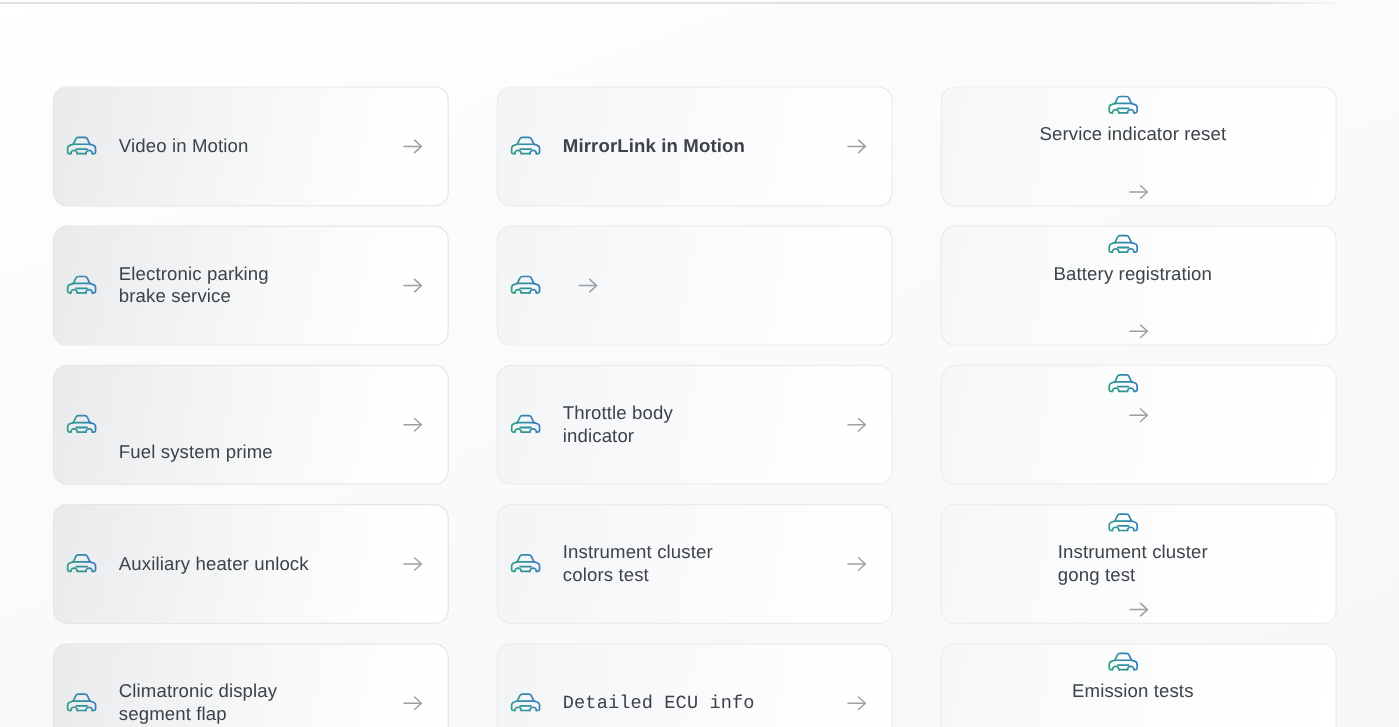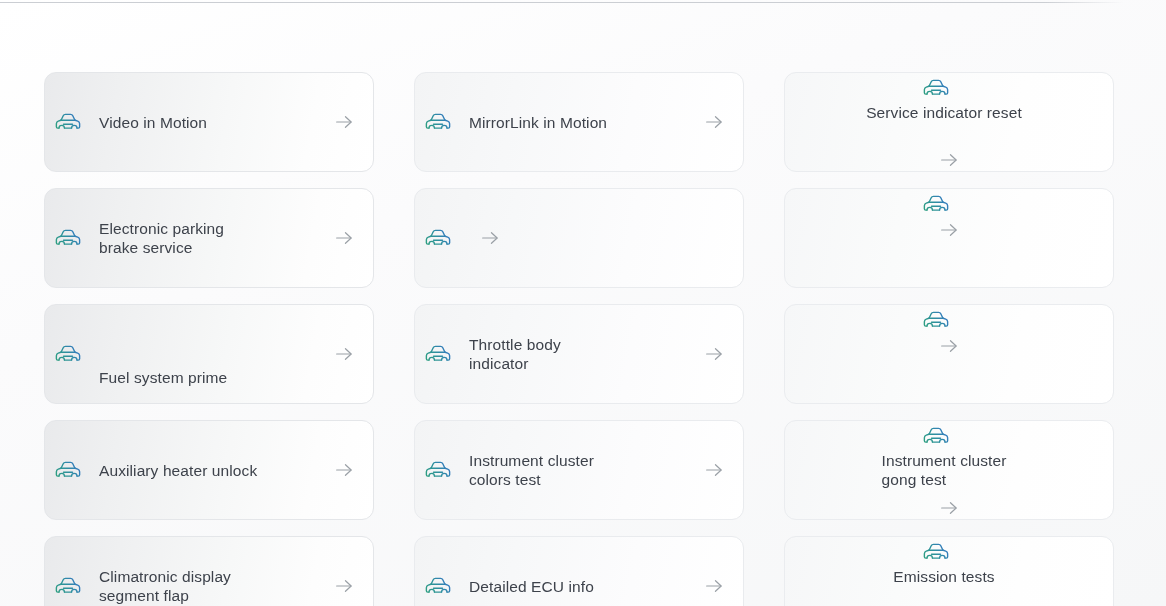--- a/index.html
+++ b/index.html
@@ -162,21 +162,21 @@
 
       <path d="M8.4 14.1 L23.6 14.1" stroke="url(#g1)" stroke-width="1.5" stroke-linecap="round"></path>
 
       <path d="M6.4 22.5 C6.4 20.9 7.7 19.6 9.3 19.6 C10.9 19.6 12.2 20.9 12.2 22.5" stroke="url(#g1)" stroke-width="1.5" stroke-linecap="round"></path>
 
       <path d="M19.8 22.5 C19.8 20.9 21.1 19.6 22.7 19.6 C24.3 19.6 25.6 20.9 25.6 22.5" stroke="url(#g1)" stroke-width="1.5" stroke-linecap="round"></path>
 
       <path d="M12.2 22.5 L19.8 22.5" stroke="url(#g1)" stroke-width="1.5" stroke-linecap="round"></path>
     </svg>
 
-    <span class="card-label" style="color: rgb(61, 66, 75);">MirrorLink in Motion</span>
+    <span class="card-label" style="color: rgb(61, 66, 75); font-weight: bold;">MirrorLink in Motion</span>
 
     <svg class="card-arrow" viewBox="0 0 24 24" fill="none" xmlns="http://www.w3.org/2000/svg">
       <path d="M4 12 H19.5" stroke="#9aa0a6" stroke-width="1.35" stroke-linecap="round"></path>
       <path d="M13.6 6.3 L19.8 12 L13.6 17.7" stroke="#9aa0a6" stroke-width="1.35" stroke-linecap="round" stroke-linejoin="round" fill="none"></path>
     </svg>
   </div>
       <div class="card col-2">
     <svg class="card-icon" viewBox="0 0 32 32" fill="none" xmlns="http://www.w3.org/2000/svg">
       <defs>
         <linearGradient class="icon-grad" x1="2" y1="26" x2="30" y2="6" gradientUnits="userSpaceOnUse" id="g2">
@@ -294,20 +294,21 @@
 
       <path d="M8.4 14.1 L23.6 14.1" stroke="url(#g5)" stroke-width="1.5" stroke-linecap="round"></path>
 
       <path d="M6.4 22.5 C6.4 20.9 7.7 19.6 9.3 19.6 C10.9 19.6 12.2 20.9 12.2 22.5" stroke="url(#g5)" stroke-width="1.5" stroke-linecap="round"></path>
 
       <path d="M19.8 22.5 C19.8 20.9 21.1 19.6 22.7 19.6 C24.3 19.6 25.6 20.9 25.6 22.5" stroke="url(#g5)" stroke-width="1.5" stroke-linecap="round"></path>
 
       <path d="M12.2 22.5 L19.8 22.5" stroke="url(#g5)" stroke-width="1.5" stroke-linecap="round"></path>
     </svg>
 
+    <span class="card-label" style="color: rgb(61, 66, 75);">Battery registration</span>
 
     <svg class="card-arrow" viewBox="0 0 24 24" fill="none" xmlns="http://www.w3.org/2000/svg">
       <path d="M4 12 H19.5" stroke="#9aa0a6" stroke-width="1.35" stroke-linecap="round"></path>
       <path d="M13.6 6.3 L19.8 12 L13.6 17.7" stroke="#9aa0a6" stroke-width="1.35" stroke-linecap="round" stroke-linejoin="round" fill="none"></path>
     </svg>
   </div>
       <div class="card col-0">
     <svg class="card-icon" viewBox="0 0 32 32" fill="none" xmlns="http://www.w3.org/2000/svg">
       <defs>
         <linearGradient class="icon-grad" x1="2" y1="26" x2="30" y2="6" gradientUnits="userSpaceOnUse" id="g6">
@@ -560,21 +561,21 @@
 
       <path d="M8.4 14.1 L23.6 14.1" stroke="url(#g13)" stroke-width="1.5" stroke-linecap="round"></path>
 
       <path d="M6.4 22.5 C6.4 20.9 7.7 19.6 9.3 19.6 C10.9 19.6 12.2 20.9 12.2 22.5" stroke="url(#g13)" stroke-width="1.5" stroke-linecap="round"></path>
 
       <path d="M19.8 22.5 C19.8 20.9 21.1 19.6 22.7 19.6 C24.3 19.6 25.6 20.9 25.6 22.5" stroke="url(#g13)" stroke-width="1.5" stroke-linecap="round"></path>
 
       <path d="M12.2 22.5 L19.8 22.5" stroke="url(#g13)" stroke-width="1.5" stroke-linecap="round"></path>
     </svg>
 
-    <span class="card-label" style="color: rgb(61, 66, 75);">Detailed ECU info</span>
+    <span class="card-label" style="color: rgb(61, 66, 75); font-family: Liberation Mono, monospace;">Detailed ECU info</span>
 
     <svg class="card-arrow" viewBox="0 0 24 24" fill="none" xmlns="http://www.w3.org/2000/svg">
       <path d="M4 12 H19.5" stroke="#9aa0a6" stroke-width="1.35" stroke-linecap="round"></path>
       <path d="M13.6 6.3 L19.8 12 L13.6 17.7" stroke="#9aa0a6" stroke-width="1.35" stroke-linecap="round" stroke-linejoin="round" fill="none"></path>
     </svg>
   </div>
       <div class="card col-2">
     <svg class="card-icon" viewBox="0 0 32 32" fill="none" xmlns="http://www.w3.org/2000/svg">
       <defs>
         <linearGradient class="icon-grad" x1="2" y1="26" x2="30" y2="6" gradientUnits="userSpaceOnUse" id="g14">

